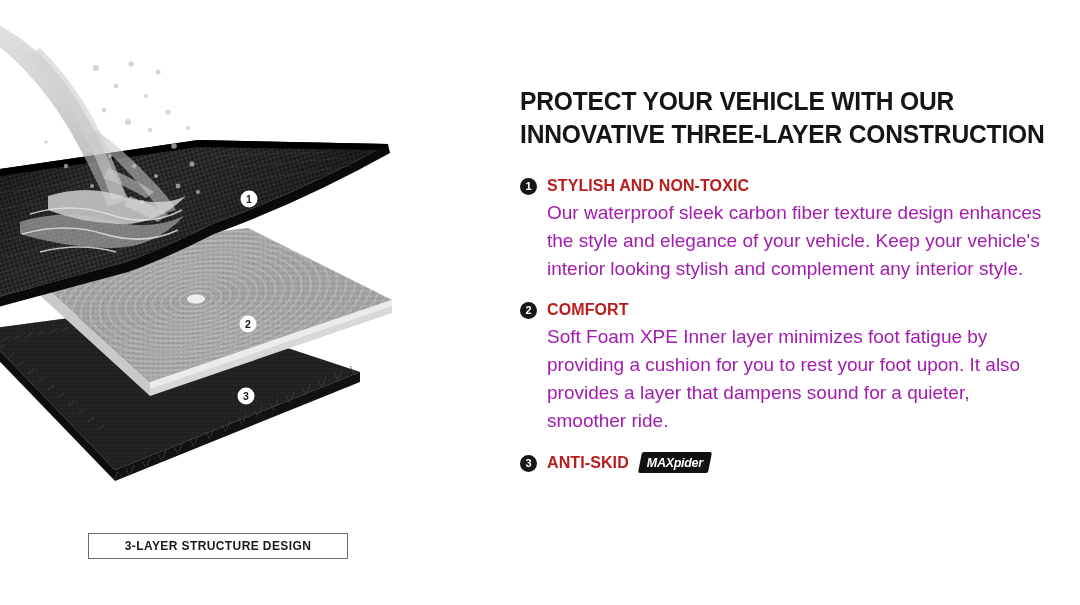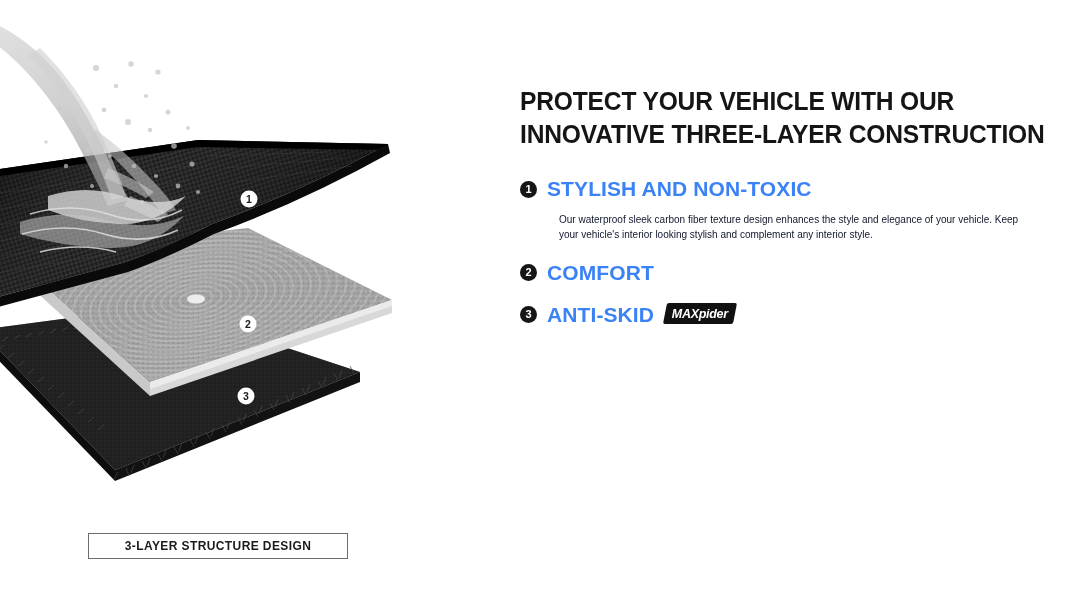--- a/index.html
+++ b/index.html
@@ -88,24 +88,24 @@
     font-size: 11px;
     font-weight: 700;
     display: flex;
     align-items: center;
     justify-content: center;
     flex: 0 0 auto;
     margin-right: 10px;
     line-height: 1;
   }
   .feature-title {
-    font-size: 21px;
+    font-size: 16px;
     font-weight: 600;
     letter-spacing: 0.1px;
-    color: #3b82f6;
+    color: #b91c1c;
     white-space: nowrap;
   }
 
   
   .brand-badge {
     display: inline-block;
     margin-left: 11px;
     background: #111111;
     transform: skewX(-11deg);
     padding: 1px 7px 2px 7px;
@@ -119,25 +119,25 @@
     color: #ffffff;
     font-size: 12.5px;
     font-weight: 800;
     font-style: italic;
     letter-spacing: -0.3px;
     line-height: 1.15;
     white-space: nowrap;
   }
 
   .feature-body {
-    margin: 12px;
+    margin: 0;
     padding-left: 27px;
-    font-size: 10px;
+    font-size: 19px;
     line-height: 1.47;
-    color: #0f172a;
+    color: #a21caf;
     max-width: 500px;
   }
 </style>
 </head>
 <body>
 
 <div id="illustration">
   <svg viewBox="0 0 500 605" xmlns="http://www.w3.org/2000/svg">
     <defs>
 
@@ -344,20 +344,21 @@
       <span class="feature-title">STYLISH AND NON-TOXIC</span>
     </div>
     <p class="feature-body">Our waterproof sleek carbon fiber texture design enhances the style and elegance of your vehicle. Keep your vehicle's interior looking stylish and complement any interior style.</p>
   </div>
 
   <div class="feature">
     <div class="feature-head">
       <span class="bullet-num">2</span>
       <span class="feature-title">COMFORT</span>
     </div>
+    <p class="feature-body">Soft Foam XPE Inner layer minimizes foot fatigue by providing a cushion for you to rest your foot upon. It also provides a layer that dampens sound for a quieter, smoother ride.</p>
   </div>
 
   <div class="feature">
     <div class="feature-head">
       <span class="bullet-num">3</span>
       <span class="feature-title">ANTI-SKID</span>
       <span class="brand-badge">
         <span class="brand-text">MAXpider</span>
       </span>
     </div>

